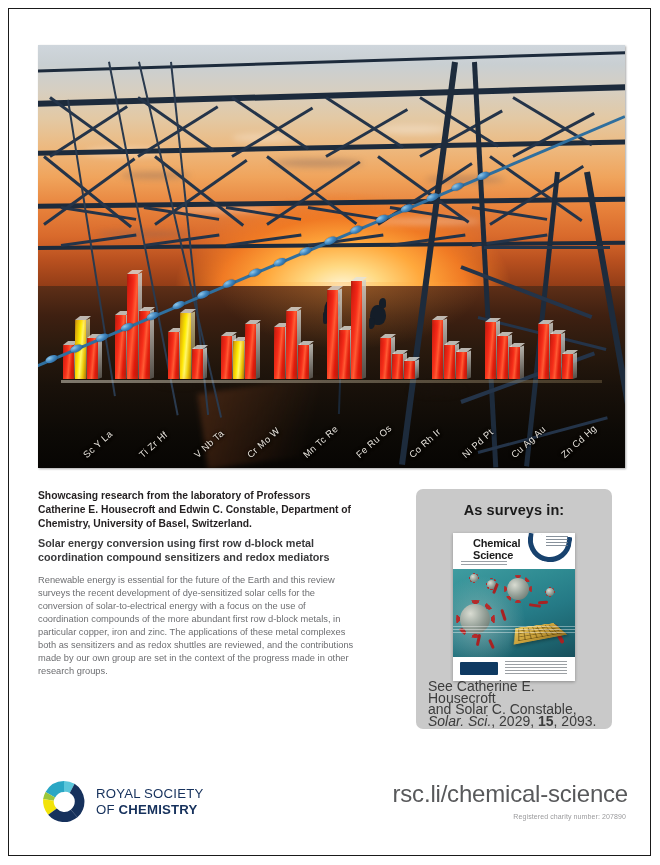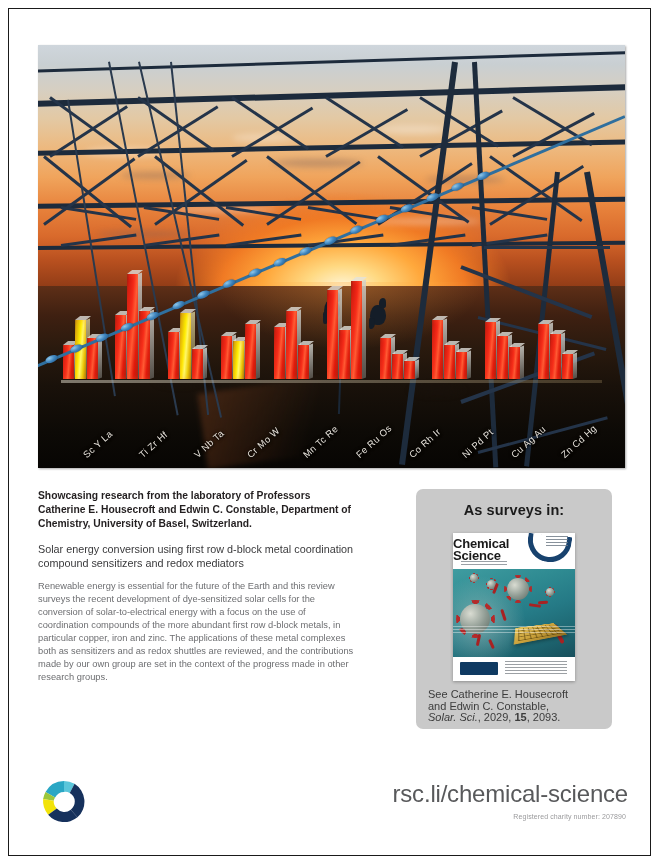--- a/index.html
+++ b/index.html
@@ -130,42 +130,42 @@
   .insul .rod{position:absolute;left:0;top:50%;height:2.5px;background:#2f6f9e;transform:translateY(-50%);}
 
   
   #showcase{
     position:absolute;left:38px;top:489px;width:318px;
   }
   .lead{
     font-size:10.3px;line-height:14.2px;font-weight:bold;color:#231f20;margin:0 0 2px 0;
   }
   .subtitle{
-    font-size:10.8px;line-height:14.6px;color:#3a3a3c;margin:10px 0 9px 0;
+    font-size:10.8px;line-height:14.6px;color:#3a3a3c;margin:4px 0 9px 0;font-weight:bold;
   }
   .abstract{
     font-size:9.3px;line-height:13.1px;color:#6d6e71;margin:0;
   }
 
   
   #featured{
     position:absolute;left:416px;top:489px;width:196px;height:240px;
     background:#c9c9c9;border-radius:7px;
   }
   .featured-title{
     text-align:center;font-size:14.5px;font-weight:bold;color:#1b1b1b;
     padding-top:13px;letter-spacing:.1px;
   }
   .cover{
     position:absolute;left:37px;top:44px;width:122px;height:148px;
     background:#ffffff;box-shadow:0 1px 3px rgba(0,0,0,.3);overflow:hidden;
   }
   .cover-head{position:absolute;left:0;top:0;width:100%;height:36px;background:#fff;}
   .cover-title{
-    position:absolute;left:0;top:5px;font-size:13px;line-height:11.5px;
+    position:absolute;left:20px;top:5px;font-size:11px;line-height:11.5px;
     font-weight:bold;color:#1a1a1a;letter-spacing:-.2px;
   }
   .cover-swoosh{
     position:absolute;right:4px;top:2px;width:34px;height:22px;
     border:5px solid #18426e;border-radius:0 0 40px 40px;border-top:none;
     transform:rotate(6deg);
   }
   .cover-issue{
     position:absolute;right:7px;top:3px;width:22px;height:12px;
     background:repeating-linear-gradient(180deg,#6a7682 0 1px,transparent 1px 3px);
@@ -219,22 +219,22 @@
     position:absolute;left:52px;top:4px;width:62px;height:15px;
     background:repeating-linear-gradient(180deg,#8a8f94 0 1px,transparent 1px 3px);
     opacity:.85;
   }
   .cover-caption{
     position:absolute;left:0;bottom:24px;width:100%;height:7px;
     background:repeating-linear-gradient(180deg,rgba(255,255,255,.8) 0 1px,transparent 1px 3px);
     opacity:.5;
   }
   .see-cite{
-    position:absolute;left:12px;top:200px;width:172px;
-    font-size:11px;line-height:11.6px;color:#3c3c3c;
+    position:absolute;left:12px;top:192px;width:172px;
+    font-size:14px;line-height:11.6px;color:#3c3c3c;
   }
   .see-cite .it{font-style:italic;}
   .see-cite .bd{font-weight:bold;}
 
   
   #footer{position:absolute;left:0;top:762px;width:660px;height:100px;}
   .rsc-logo{position:absolute;left:40px;top:16px;width:48px;height:48px;}
   .rsc-wordmark{
     position:absolute;left:96px;top:24px;
     font-size:13.2px;line-height:15.5px;color:#16315c;letter-spacing:.2px;
@@ -599,37 +599,41 @@
       </div>
 
       <div class="cover-foot">
         <div class="cover-logo"></div>
         <div class="cover-foot-lines"></div>
       </div>
     </div>
 
     <div class="see-cite">
       <span>See Catherine E. Housecroft</span><br>
-      <span>and Edwin C. Constable,</span><br>
+      <span>and Solar C. Constable,</span><br>
       <span class="it">Solar. Sci.</span><span>, </span><span>2029</span><span>, </span><span class="bd">15</span><span>, </span><span>2093.</span>
     </div>
   </div>
 
   <div id="footer">
     <div class="rsc-logo">
       <svg viewBox="0 0 100 100" width="48" height="48" aria-hidden="true">
 
         <path d="M50 6 A44 44 0 0 0 11.5 29 L31.5 40.5 A21 21 0 0 1 50 29 Z" fill="#2aa7c4"></path>
 
         <path d="M50 6 A44 44 0 0 1 72 12 L62 31 A21 21 0 0 0 50 29 Z" fill="#5bc6da"></path>
 
         <path d="M11.5 29 A44 44 0 0 0 6.5 44 L28.5 47.5 A21 21 0 0 1 31.5 40.5 Z" fill="#9bc63b"></path>
 
         <path d="M6.5 44 A44 44 0 0 0 17 76.5 L35 63.5 A21 21 0 0 1 28.5 47.5 Z" fill="#f2e30a"></path>
 
         <path d="M17 76.5 A44 44 0 0 0 78 82 L64 66 A21 21 0 0 1 35 63.5 Z" fill="#16315c"></path>
         <path d="M78 82 A44 44 0 0 0 72 12 L62 31 A21 21 0 0 1 64 66 Z" fill="#16315c"></path>
       </svg>
+    </div>
+    <div class="rsc-wordmark">
+      <span>ROYAL SOCIETY</span><br>
+      <span>OF </span><span class="b">CHEMISTRY</span>
     </div>
     <div class="rsc-url">rsc.li/chemical-science</div>
     <div class="rsc-charity">Registered charity number: 207890</div>
   </div>
 </div>
 
 </body></html>

